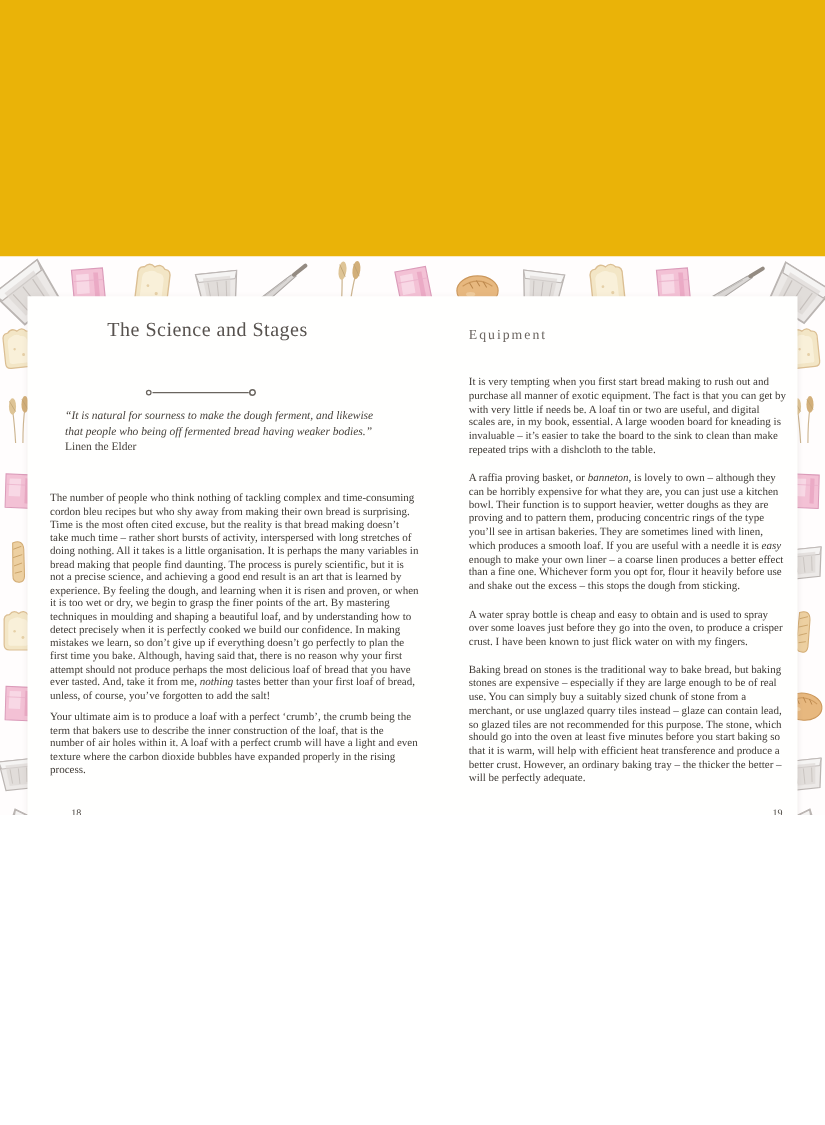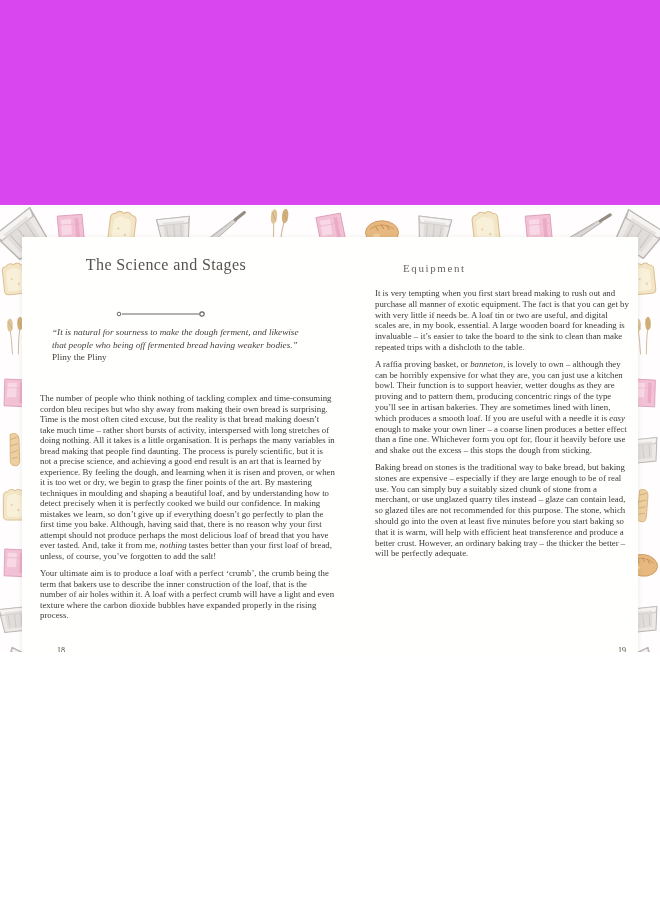--- a/index.html
+++ b/index.html
@@ -1,18 +1,18 @@
 <!DOCTYPE html>
 <html><head>
 <meta charset="utf-8">
 <style>
   html,body{margin:0;padding:0;background:#ffffff;}
   .canvas{
     position:relative;width:660px;height:652px;margin:0 auto;
-    background:#d946ef;overflow:hidden;
+    background:#eab308;overflow:hidden;
     font-family:"Liberation Serif","DejaVu Serif",serif;
     -webkit-font-smoothing:antialiased;
   }
   
   .band{position:absolute;left:0;top:205px;width:660px;height:495px;background:#fffdfd;z-index:1;}
   .edge{position:absolute;display:flex;justify-content:space-between;pointer-events:none;}
   .edge-top{left:-4px;right:-4px;top:2px;height:46px;}
   .edge-bottom{left:0px;right:0px;bottom:0px;height:56px;align-items:flex-end;}
   .edge-left{left:-5px;top:54px;bottom:62px;width:42px;flex-direction:column;}
   .edge-right{right:-5px;top:54px;bottom:62px;width:42px;flex-direction:column;}
@@ -41,27 +41,27 @@
     font-style:italic;font-size:9.2px;line-height:12.6px;color:#47423c;
   }
   .quote .attr{font-style:normal;}
   .body-left{
     position:absolute;left:18px;top:156px;width:296px;
     font-size:8.8px;line-height:10.5px;color:#3f3a35;
   }
   .body-left p{margin:0 0 7px 0;}
   .eq-heading{
     position:absolute;left:353px;top:25px;
-    font-size:11px;letter-spacing:1.6px;color:#6b6560;margin-left:28px;
+    font-size:11px;letter-spacing:1.6px;color:#6b6560;
   }
   .body-right{
     position:absolute;left:353px;top:51px;width:254px;
     font-size:8.8px;line-height:10.8px;color:#3f3a35;
   }
-  .body-right p{margin:0 0 6px 0;}
+  .body-right p{margin:12px 0 6px 0;}
   .pagenum{position:absolute;bottom:7px;font-size:8px;color:#4c4742;}
   .pagenum-left{left:35px;}
   .pagenum-right{right:12px;}
   em{font-style:italic;}
   .defs{position:absolute;width:0;height:0;overflow:hidden;}
 </style>
 </head>
 <body>
 
 <svg class="defs" aria-hidden="true">
@@ -247,34 +247,35 @@
     </div>
 
     <svg class="divider" viewBox="0 0 92 10">
       <circle cx="4" cy="5" r="1.8" fill="none" stroke="#6a655f" stroke-width="1"></circle>
       <line x1="7" y1="5" x2="84" y2="5" stroke="#6a655f" stroke-width="1"></line>
       <circle cx="87" cy="5" r="2.2" fill="none" stroke="#6a655f" stroke-width="1.2"></circle>
     </svg>
 
     <div class="quote">
       <span class="q">“It is natural for sourness to make the dough ferment, and likewise that people who being off fermented bread having weaker bodies.”</span>
-      <span class="attr">Pliny the Pliny</span>
+      <span class="attr">Linen the Elder</span>
     </div>
 
     <div class="body-left">
       <p>The number of people who think nothing of tackling complex and time-consuming cordon bleu recipes but who shy away from making their own bread is surprising. Time is the most often cited excuse, but the reality is that bread making doesn’t take much time – rather short bursts of activity, interspersed with long stretches of doing nothing. All it takes is a little organisation. It is perhaps the many variables in bread making that people find daunting. The process is purely scientific, but it is not a precise science, and achieving a good end result is an art that is learned by experience. By feeling the dough, and learning when it is risen and proven, or when it is too wet or dry, we begin to grasp the finer points of the art. By mastering techniques in moulding and shaping a beautiful loaf, and by understanding how to detect precisely when it is perfectly cooked we build our confidence. In making mistakes we learn, so don’t give up if everything doesn’t go perfectly to plan the first time you bake. Although, having said that, there is no reason why your first attempt should not produce perhaps the most delicious loaf of bread that you have ever tasted. And, take it from me, <em>nothing</em> tastes better than your first loaf of bread, unless, of course, you’ve forgotten to add the salt!</p>
       <p>Your ultimate aim is to produce a loaf with a perfect ‘crumb’, the crumb being the term that bakers use to describe the inner construction of the loaf, that is the number of air holes within it. A loaf with a perfect crumb will have a light and even texture where the carbon dioxide bubbles have expanded properly in the rising process.</p>
     </div>
 
     <div class="pagenum pagenum-left">18</div>
 
     <div class="eq-heading">Equipment</div>
 
     <div class="body-right">
       <p>It is very tempting when you first start bread making to rush out and purchase all manner of exotic equipment. The fact is that you can get by with very little if needs be. A loaf tin or two are useful, and digital scales are, in my book, essential. A large wooden board for kneading is invaluable – it’s easier to take the board to the sink to clean than make repeated trips with a dishcloth to the table.</p>
       <p>A raffia proving basket, or <em>banneton</em>, is lovely to own – although they can be horribly expensive for what they are, you can just use a kitchen bowl. Their function is to support heavier, wetter doughs as they are proving and to pattern them, producing concentric rings of the type you’ll see in artisan bakeries. They are sometimes lined with linen, which produces a smooth loaf. If you are useful with a needle it is <em>easy</em> enough to make your own liner – a coarse linen produces a better effect than a fine one. Whichever form you opt for, flour it heavily before use and shake out the excess – this stops the dough from sticking.</p>
+      <p>A water spray bottle is cheap and easy to obtain and is used to spray over some loaves just before they go into the oven, to produce a crisper crust. I have been known to just flick water on with my fingers.</p>
       <p>Baking bread on stones is the traditional way to bake bread, but baking stones are expensive – especially if they are large enough to be of real use. You can simply buy a suitably sized chunk of stone from a merchant, or use unglazed quarry tiles instead – glaze can contain lead, so glazed tiles are not recommended for this purpose. The stone, which should go into the oven at least five minutes before you start baking so that it is warm, will help with efficient heat transference and produce a better crust. However, an ordinary baking tray – the thicker the better – will be perfectly adequate.</p>
     </div>
 
     <div class="pagenum pagenum-right">19</div>
 
   </div>
 </div>
 
 </body></html>

